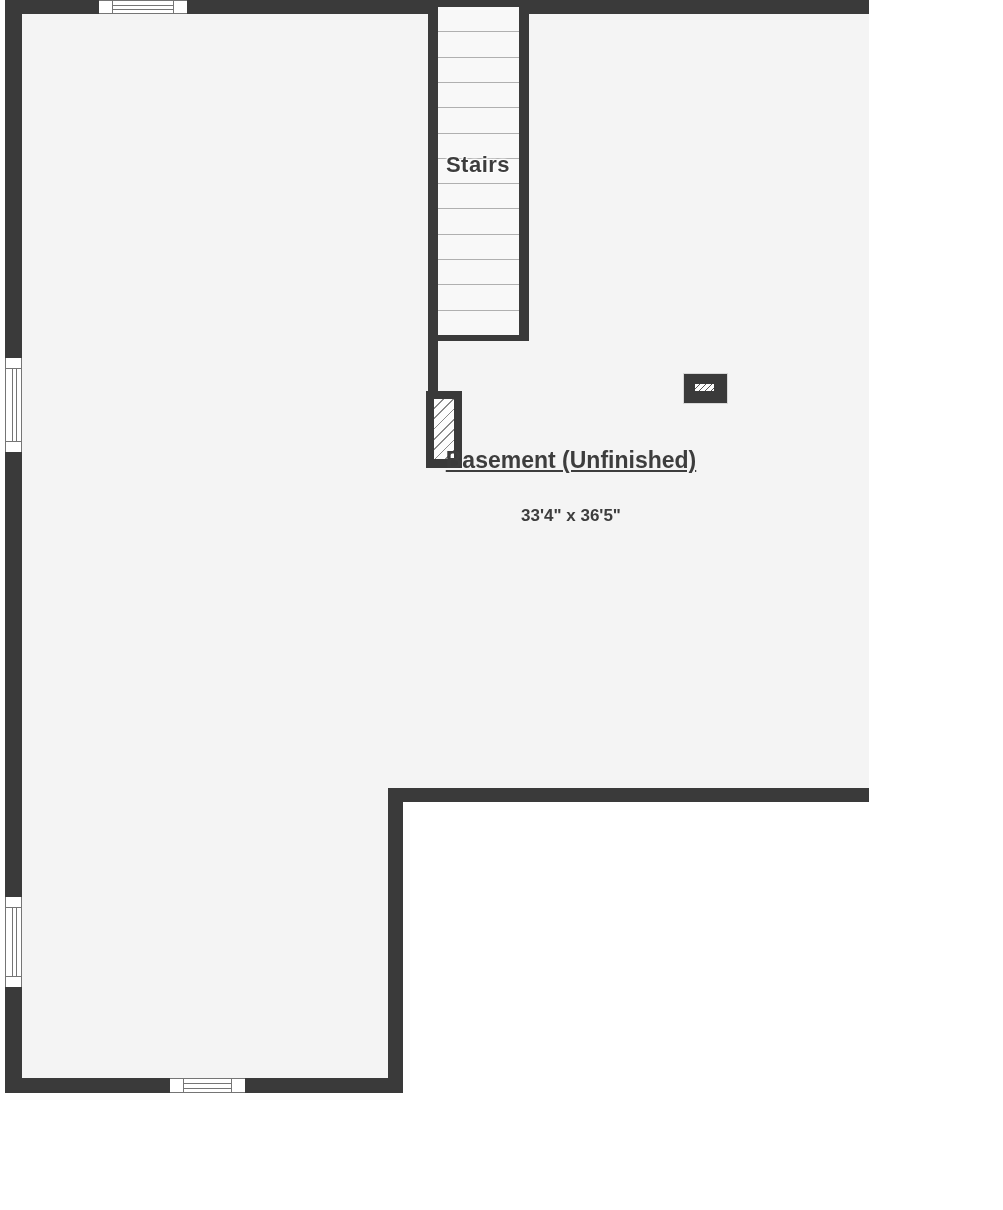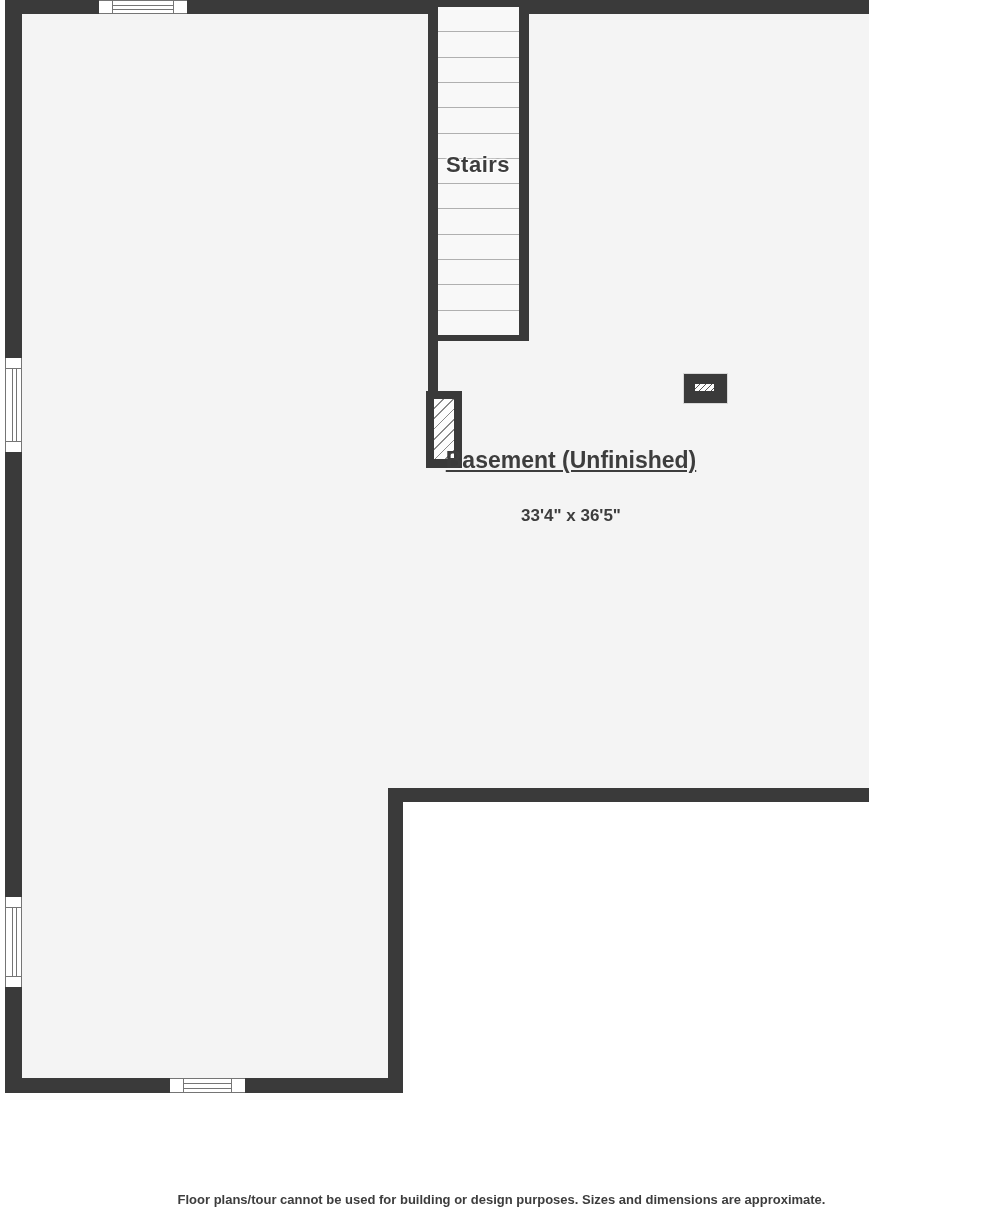--- a/index.html
+++ b/index.html
@@ -163,15 +163,14 @@
   <div class="window win-h" style="left:170px; top:1078px; width:75px; height:15px;">
     <div class="sill" style="left:13px;"></div>
     <div class="sill" style="right:13px;"></div>
     <div class="pane" style="top:4px;"></div>
     <div class="pane" style="top:9px;"></div>
   </div>
 
   <div class="room-label">Basement (Unfinished)</div>
   <div class="room-dimensions">33'4" x 36'5"</div>
 
-  <div class="footer-disclaimer">Floor plans/tour cannot be used for building or design purposes. Sizes and dimensions are approximate.</div>
 
 </div>
 
 </body></html>

